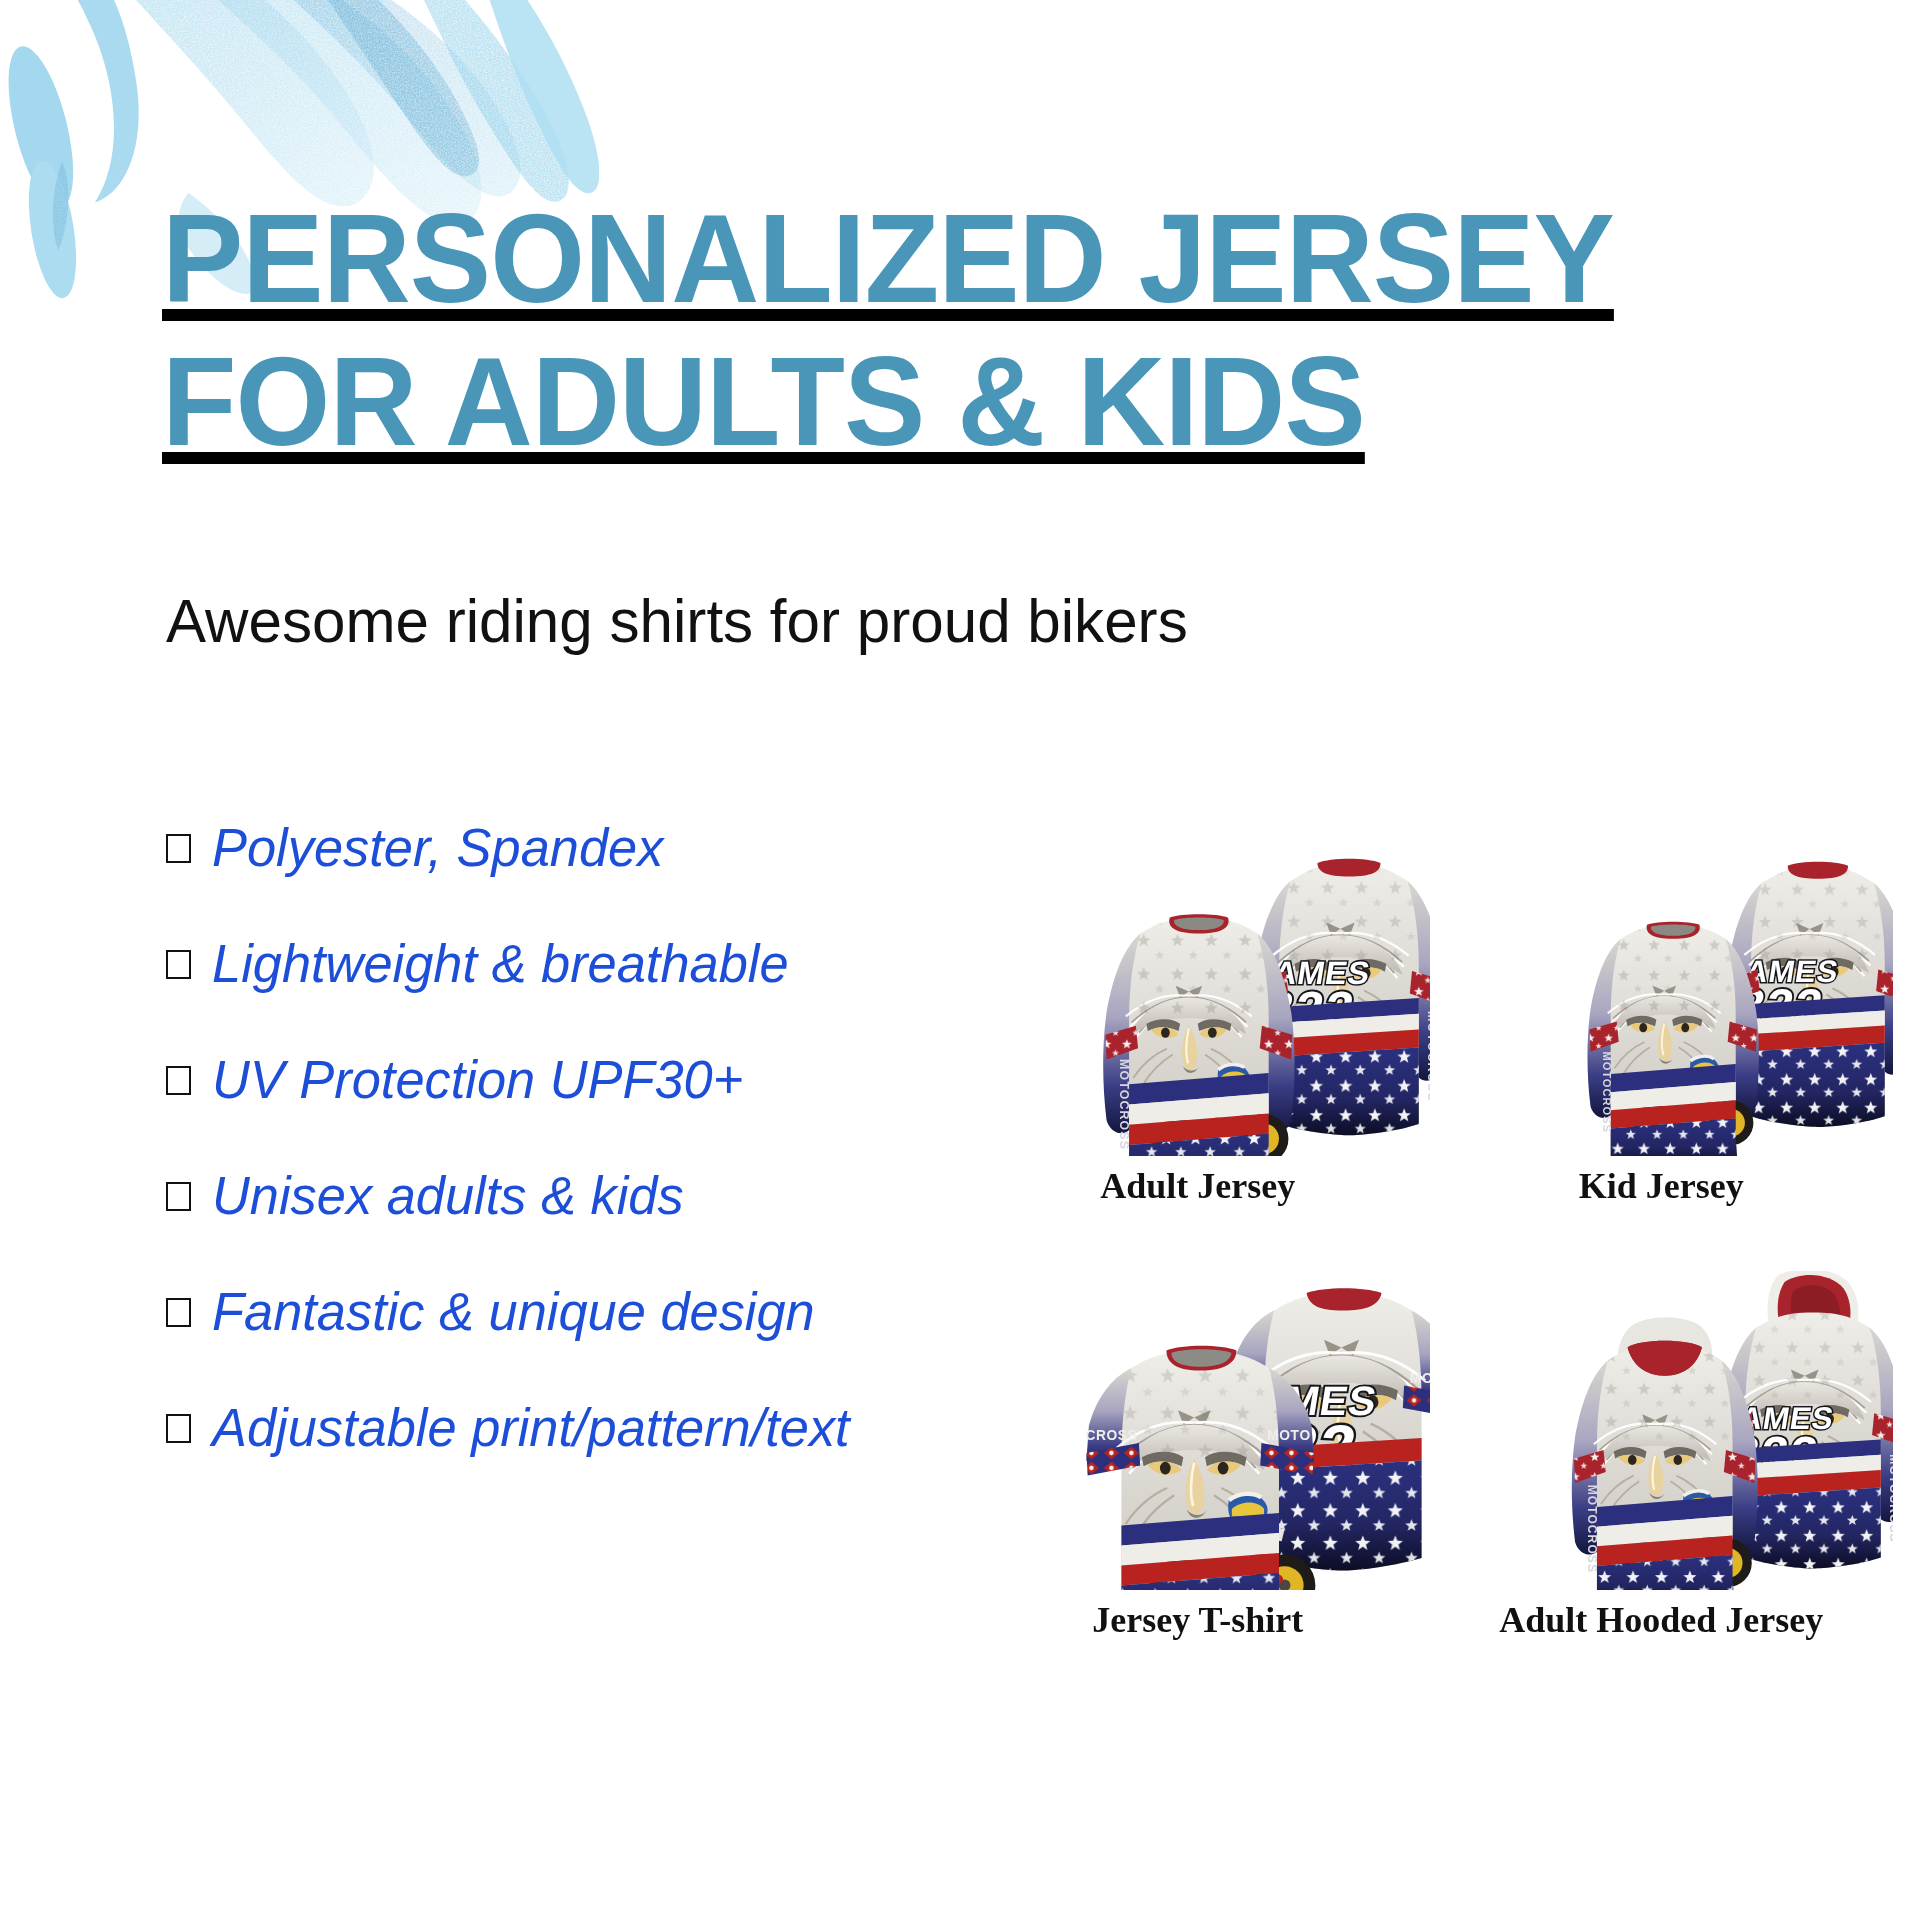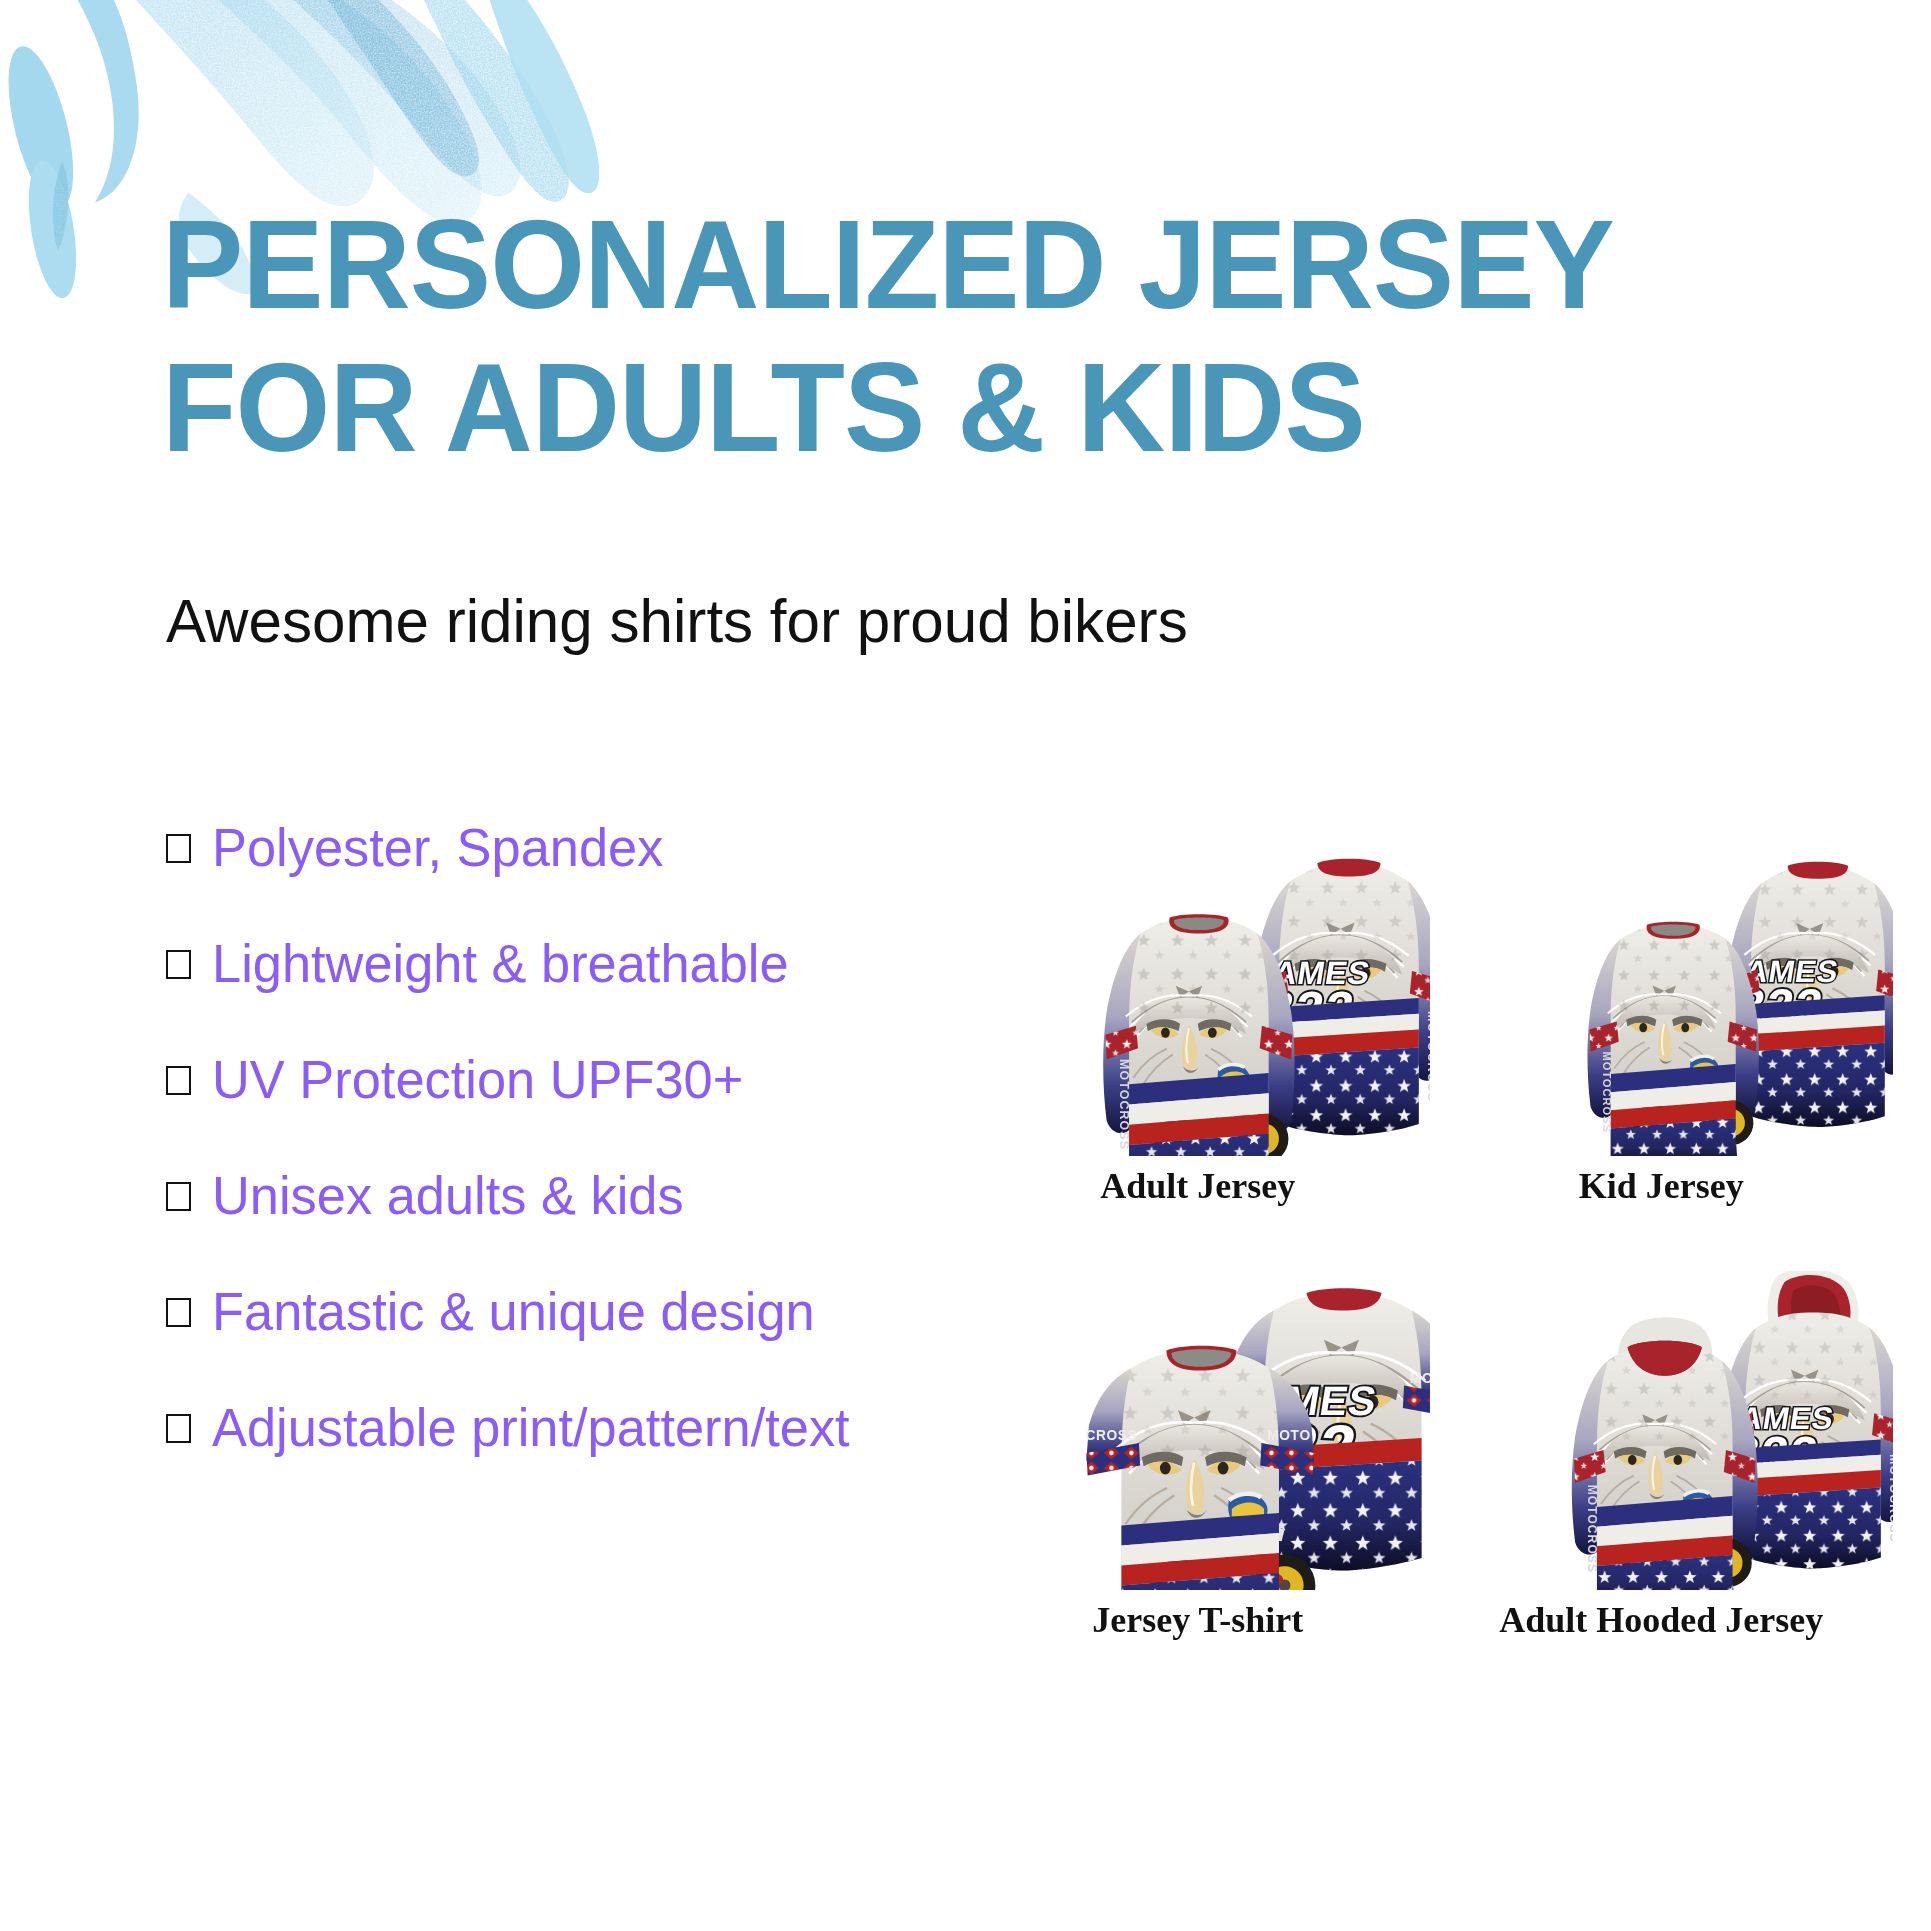--- a/index.html
+++ b/index.html
@@ -11,21 +11,21 @@
   }
 
   
   #brush-decoration {
     position:absolute; left:-19.3px; top:-39px;
     width:618px; height:386px;
     pointer-events:none;
   }
 
   
-  #headline-block { position:absolute; left:162px; top:193px; width:1622px; }
+  #headline-block { position:absolute; left:162px; top:187px; width:1622px;text-decoration:underline; }
   .headline-line {
     font-family:"Liberation Sans Narrow","Liberation Sans", sans-serif;
     font-weight:bold;
     font-size:127px;
     line-height:143px;
     letter-spacing:-1px;
     transform:scaleX(0.96);
     transform-origin:left center;
     white-space:nowrap;
   }
@@ -42,22 +42,23 @@
     white-space:nowrap;
   }
 
   
   #feature-list { position:absolute; left:166px; top:816px; width:772px; }
   .feature-item {
     display:flex; align-items:baseline;
     height:116px;
     font-family:"Liberation Sans Narrow","Liberation Sans", sans-serif;
     font-size:54px;
-    color:#8b5cf6;
+    color:#1d4ed8;
     white-space:nowrap;
+    font-style:italic;
   }
   .feature-bullet {
     display:inline-block;
     width:25px; height:29px;
     border:2.4px solid #111;
     margin-right:21px;
     position:relative; top:-2.9px;
     flex:0 0 auto;
   }
   .feature-text { transform:scaleX(0.97); transform-origin:left center; }

